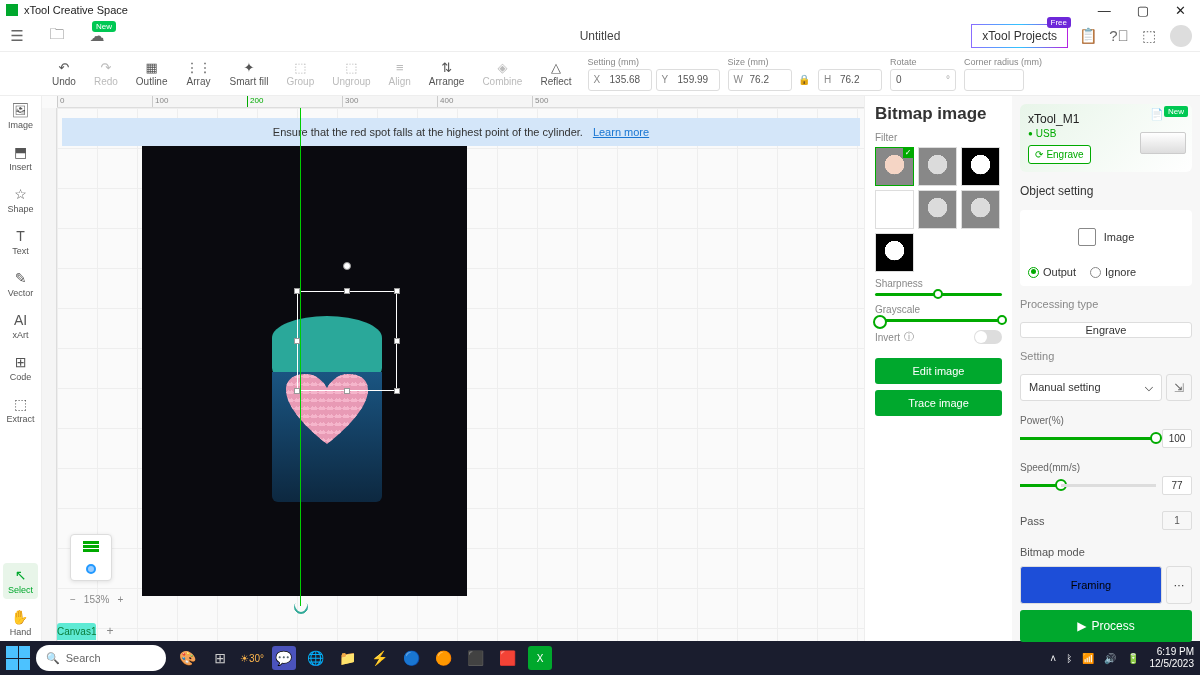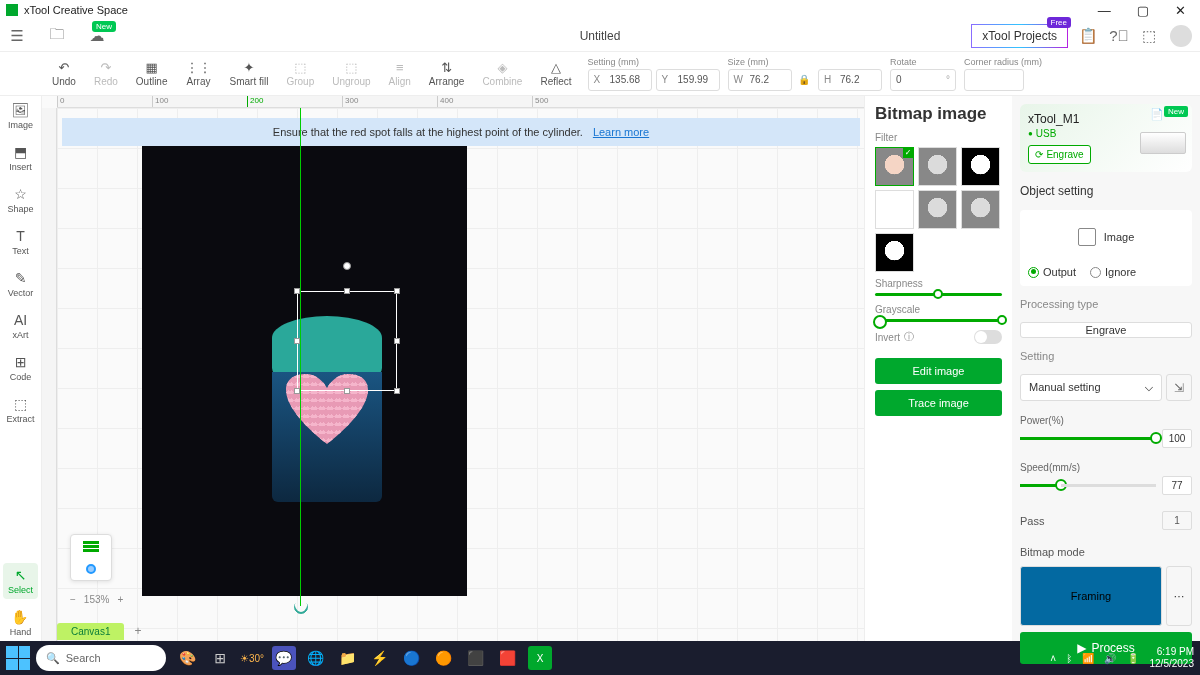--- a/index.html
+++ b/index.html
@@ -64,21 +64,21 @@
 .grid-bg { position:absolute; top:12px; left:15px; right:0; bottom:0; background-image:linear-gradient(#eee 1px,transparent 1px),linear-gradient(90deg,#eee 1px,transparent 1px); background-size:40px 40px;}
 .green-guide { position:absolute; top:12px; bottom:35px; left:258px; width:1px; background:#0c0; z-index:4;}
 .green-guide::after{content:""; position:absolute; bottom:-8px; left:-6px; width:12px;height:12px; border:2px solid #3a9; border-radius:50%; border-top:none; border-left:none; transform:rotate(45deg);}
 
 .layer-panel { position:absolute; left:28px; bottom:60px; width:42px; background:#fff; border:1px solid #ddd; border-radius:4px; padding:6px 0; display:flex; flex-direction:column; align-items:center; gap:20px; box-shadow:0 1px 4px rgba(0,0,0,0.1);}
 .layer-panel .li { width:16px;height:3px; background:#0a0; box-shadow:0 4px #0a0, 0 8px #0a0;}
 .layer-panel .dot { width:10px;height:10px; border:2px solid #29f; border-radius:50%; background:#9cf;}
 
 .zoom { position:absolute; bottom:36px; left:28px; display:flex; align-items:center; gap:8px; font-size:10px; color:#888;}
 .canvas-tabs { position:absolute; bottom:0; left:15px; height:20px; display:flex; align-items:center; gap:6px;}
-.ctab { background:#bef264; color:#0a7d3a; padding:3px 14px; font-size:10px; border-radius:3px 3px 0 0;}
+.ctab { background:#5eead4; color:#0a7d3a; padding:3px 0; font-size:10px; border-radius:3px 3px 0 0;}
 .ctab-add { color:#888; font-size:12px; padding:0 4px;}
 
 
 .bitmap-panel { width: 148px; border-left: 1px solid #eee; padding: 8px 10px; background:#fff; overflow:hidden;}
 .bitmap-panel h3 { font-size: 17px; font-weight: 700; margin-bottom: 8px; }
 .plabel { font-size: 10px; color: #888; margin: 6px 0 4px; }
 .filter-grid { display: flex; flex-wrap: wrap; gap: 4px; }
 .fthumb { width: 39px; height: 39px; background: #ddd; border:1px solid transparent; position:relative; overflow:hidden;}
 .fthumb.sel { border-color:#0a0;}
 .fthumb.sel::after{content:"✓"; position:absolute; top:0;right:0; background:#0a0;color:#fff; font-size:8px; width:10px;height:10px; text-align:center;}
@@ -125,21 +125,21 @@
 .param-slider { display:flex; align-items:center; gap:6px; margin-top:3px;}
 .param-slider .track { flex:1; height:3px; background:#0a0; position:relative;}
 .param-slider .track.partial::after{content:"";position:absolute;right:0;top:0;height:100%;width:70%;background:#ddd;}
 .param-slider .th { position:absolute; top:-5px; width:12px;height:12px; background:#fff; border:2px solid #0a0; border-radius:50%;}
 .param-slider .pv { width:30px; border:1px solid #ddd; padding:3px 4px; font-size:10px; text-align:center; border-radius:2px; background:#fff;}
 .pass-row { display:flex; justify-content:space-between; align-items:center; margin-top:8px; font-size:11px; color:#555;}
 .pass-row .pv2 { width:30px; border:1px solid #ddd; padding:3px; text-align:center; font-size:10px; border-radius:2px;}
 
 .bottom-actions { margin-top:auto; display:flex; flex-direction:column; gap:6px;}
 .framing-row { display:flex; gap:4px;}
-.framing-btn { flex:1; background:#0369a1; border:1px solid #ddd; padding:23px; font-size:11px; border-radius:3px;}
+.framing-btn { flex:1; background:#1d4ed8; border:1px solid #ddd; padding:12px; font-size:11px; border-radius:3px;}
 .more-btn { width:26px; border:1px solid #ddd; border-radius:3px; display:flex;align-items:center;justify-content:center;}
 .process-btn { background:#00a82d; color:#fff; border:none; padding:9px; font-size:12px; border-radius:3px; display:flex;align-items:center;justify-content:center;gap:5px;}
 
 
 .taskbar { height: 34px; background:#1a1d2e; display:flex; align-items:center; padding:0 6px; gap:6px;}
 .start { width:24px;height:24px; display:grid; grid-template:1fr 1fr/1fr 1fr; gap:1px;}
 .start div{background:#4cc2ff;}
 .search-box { display:flex; align-items:center; background:#fff; border-radius:14px; height:26px; padding:0 10px; gap:6px; width:130px; font-size:11px; color:#666;}
 .tb-icons { display:flex; gap:8px; margin-left:4px;}
 .tb-ic { width:24px;height:24px; border-radius:3px; display:flex;align-items:center;justify-content:center; font-size:14px;}

